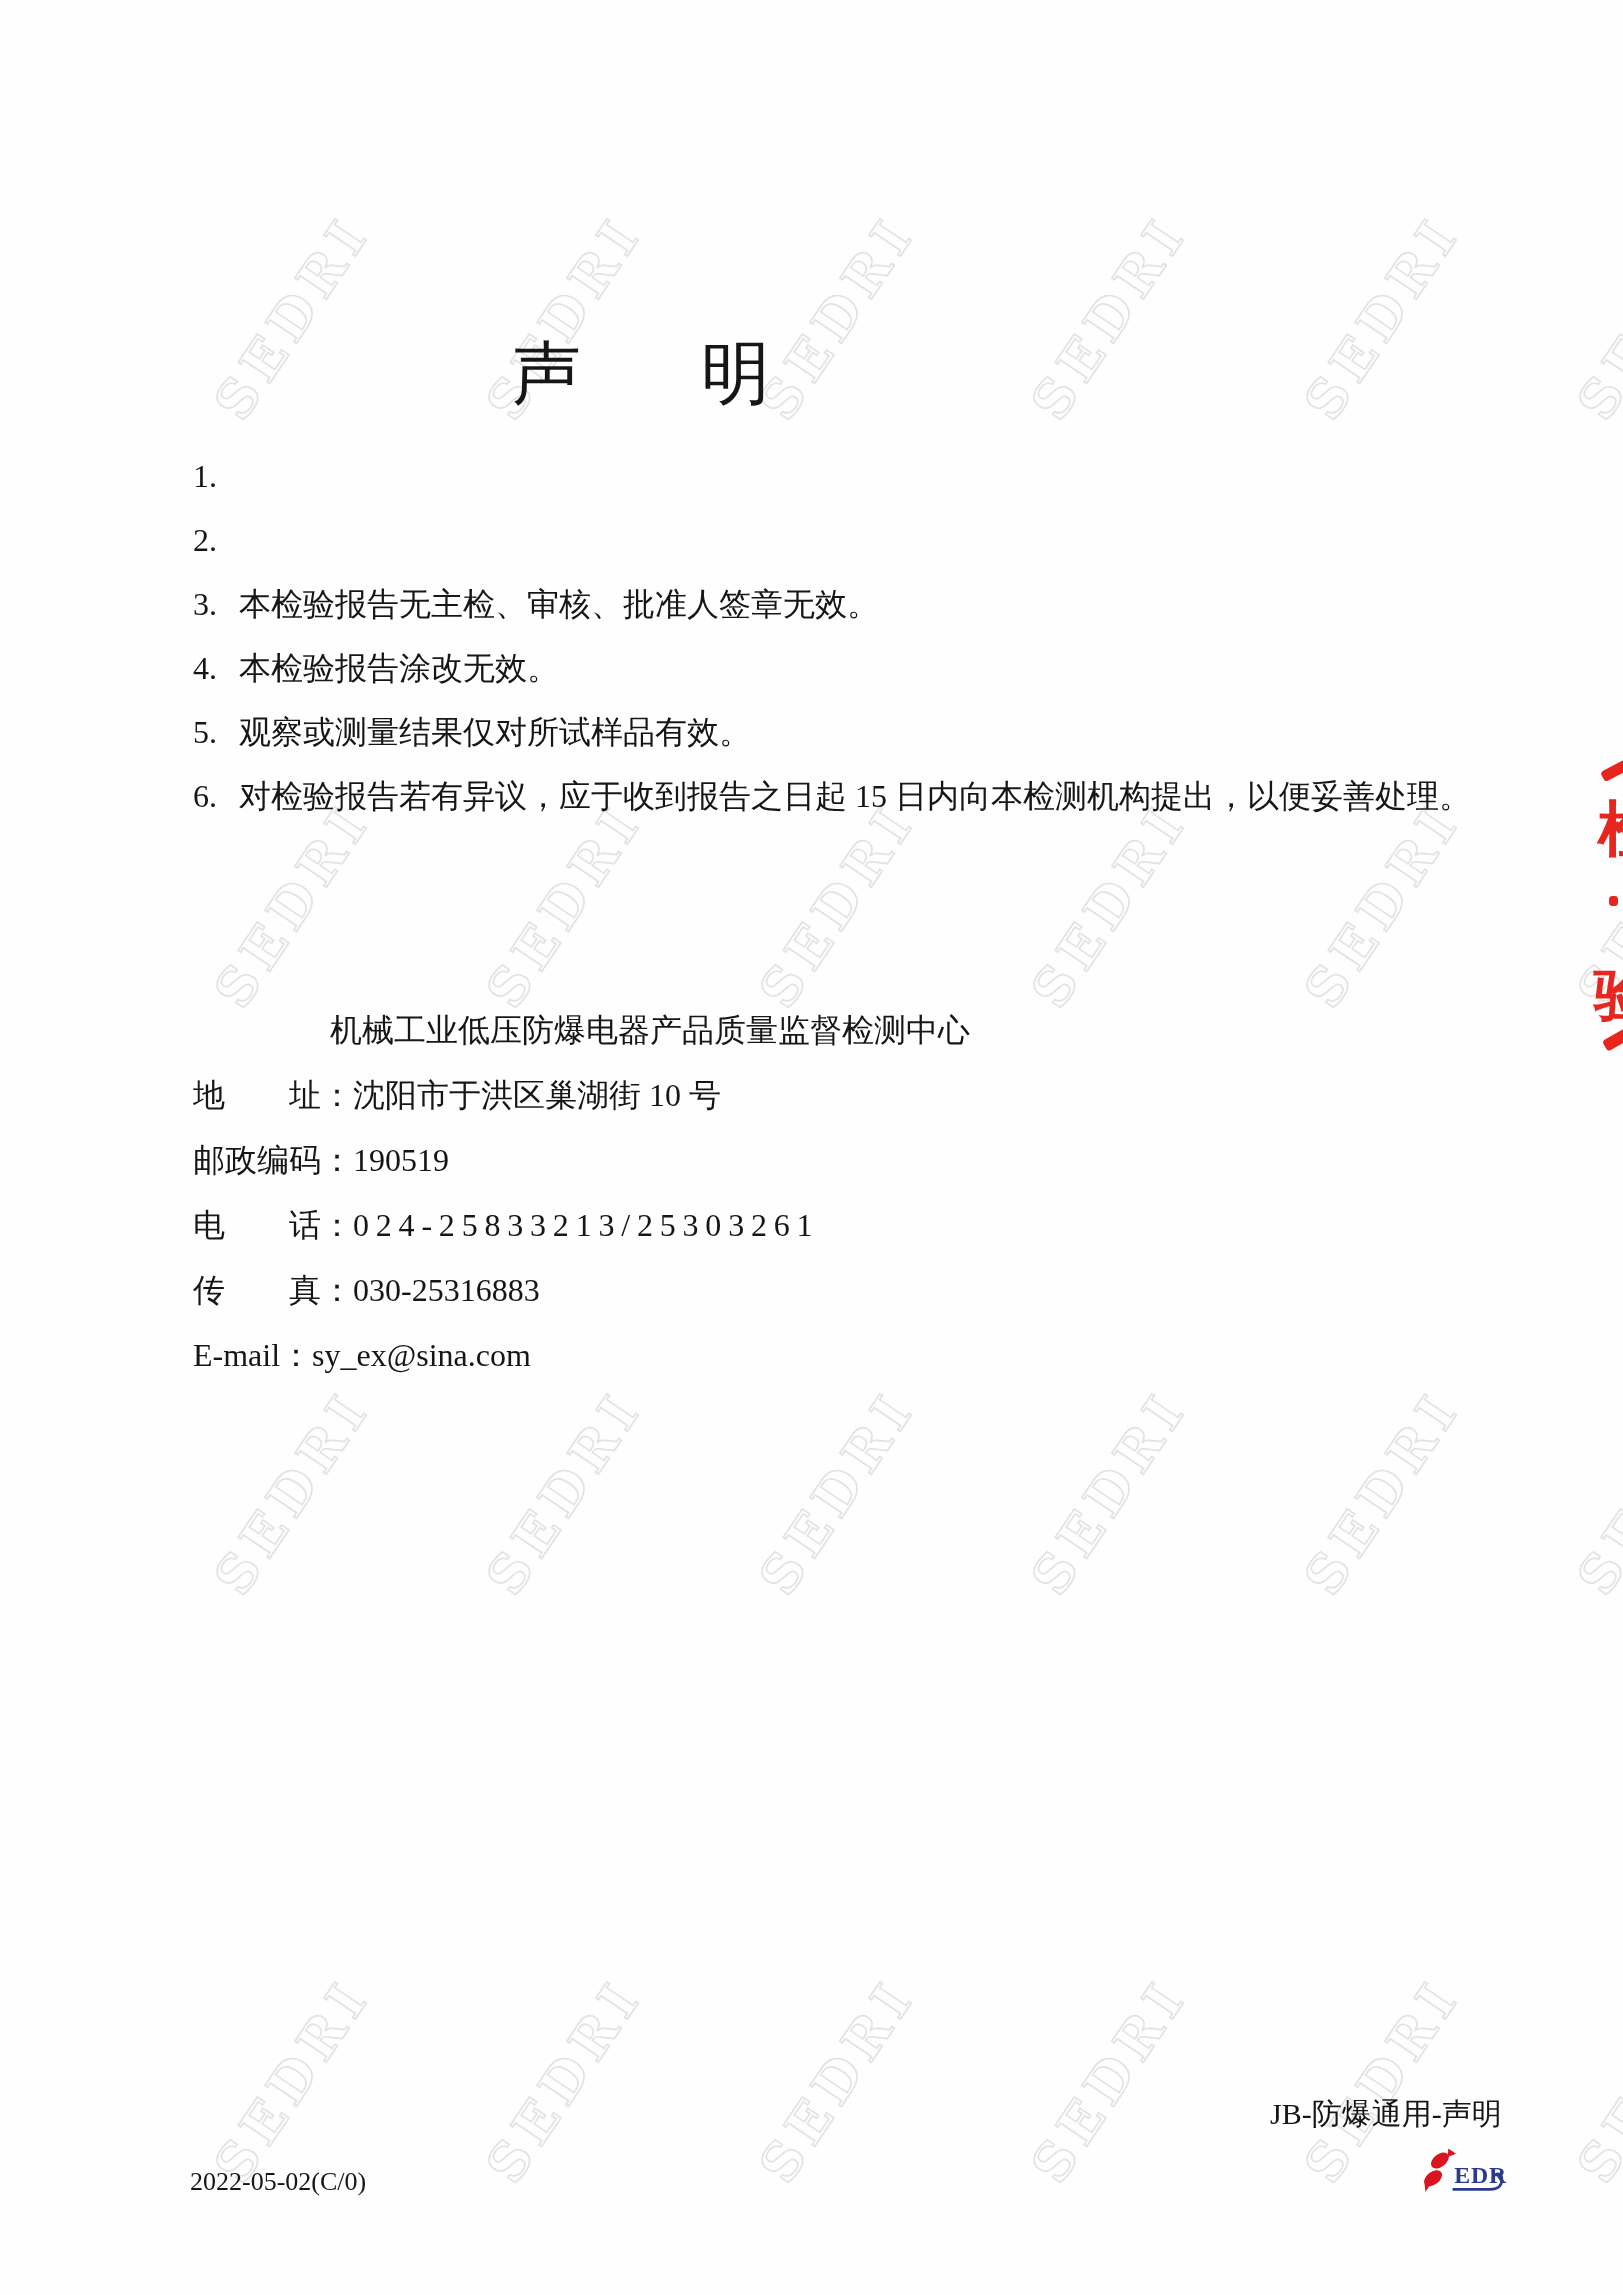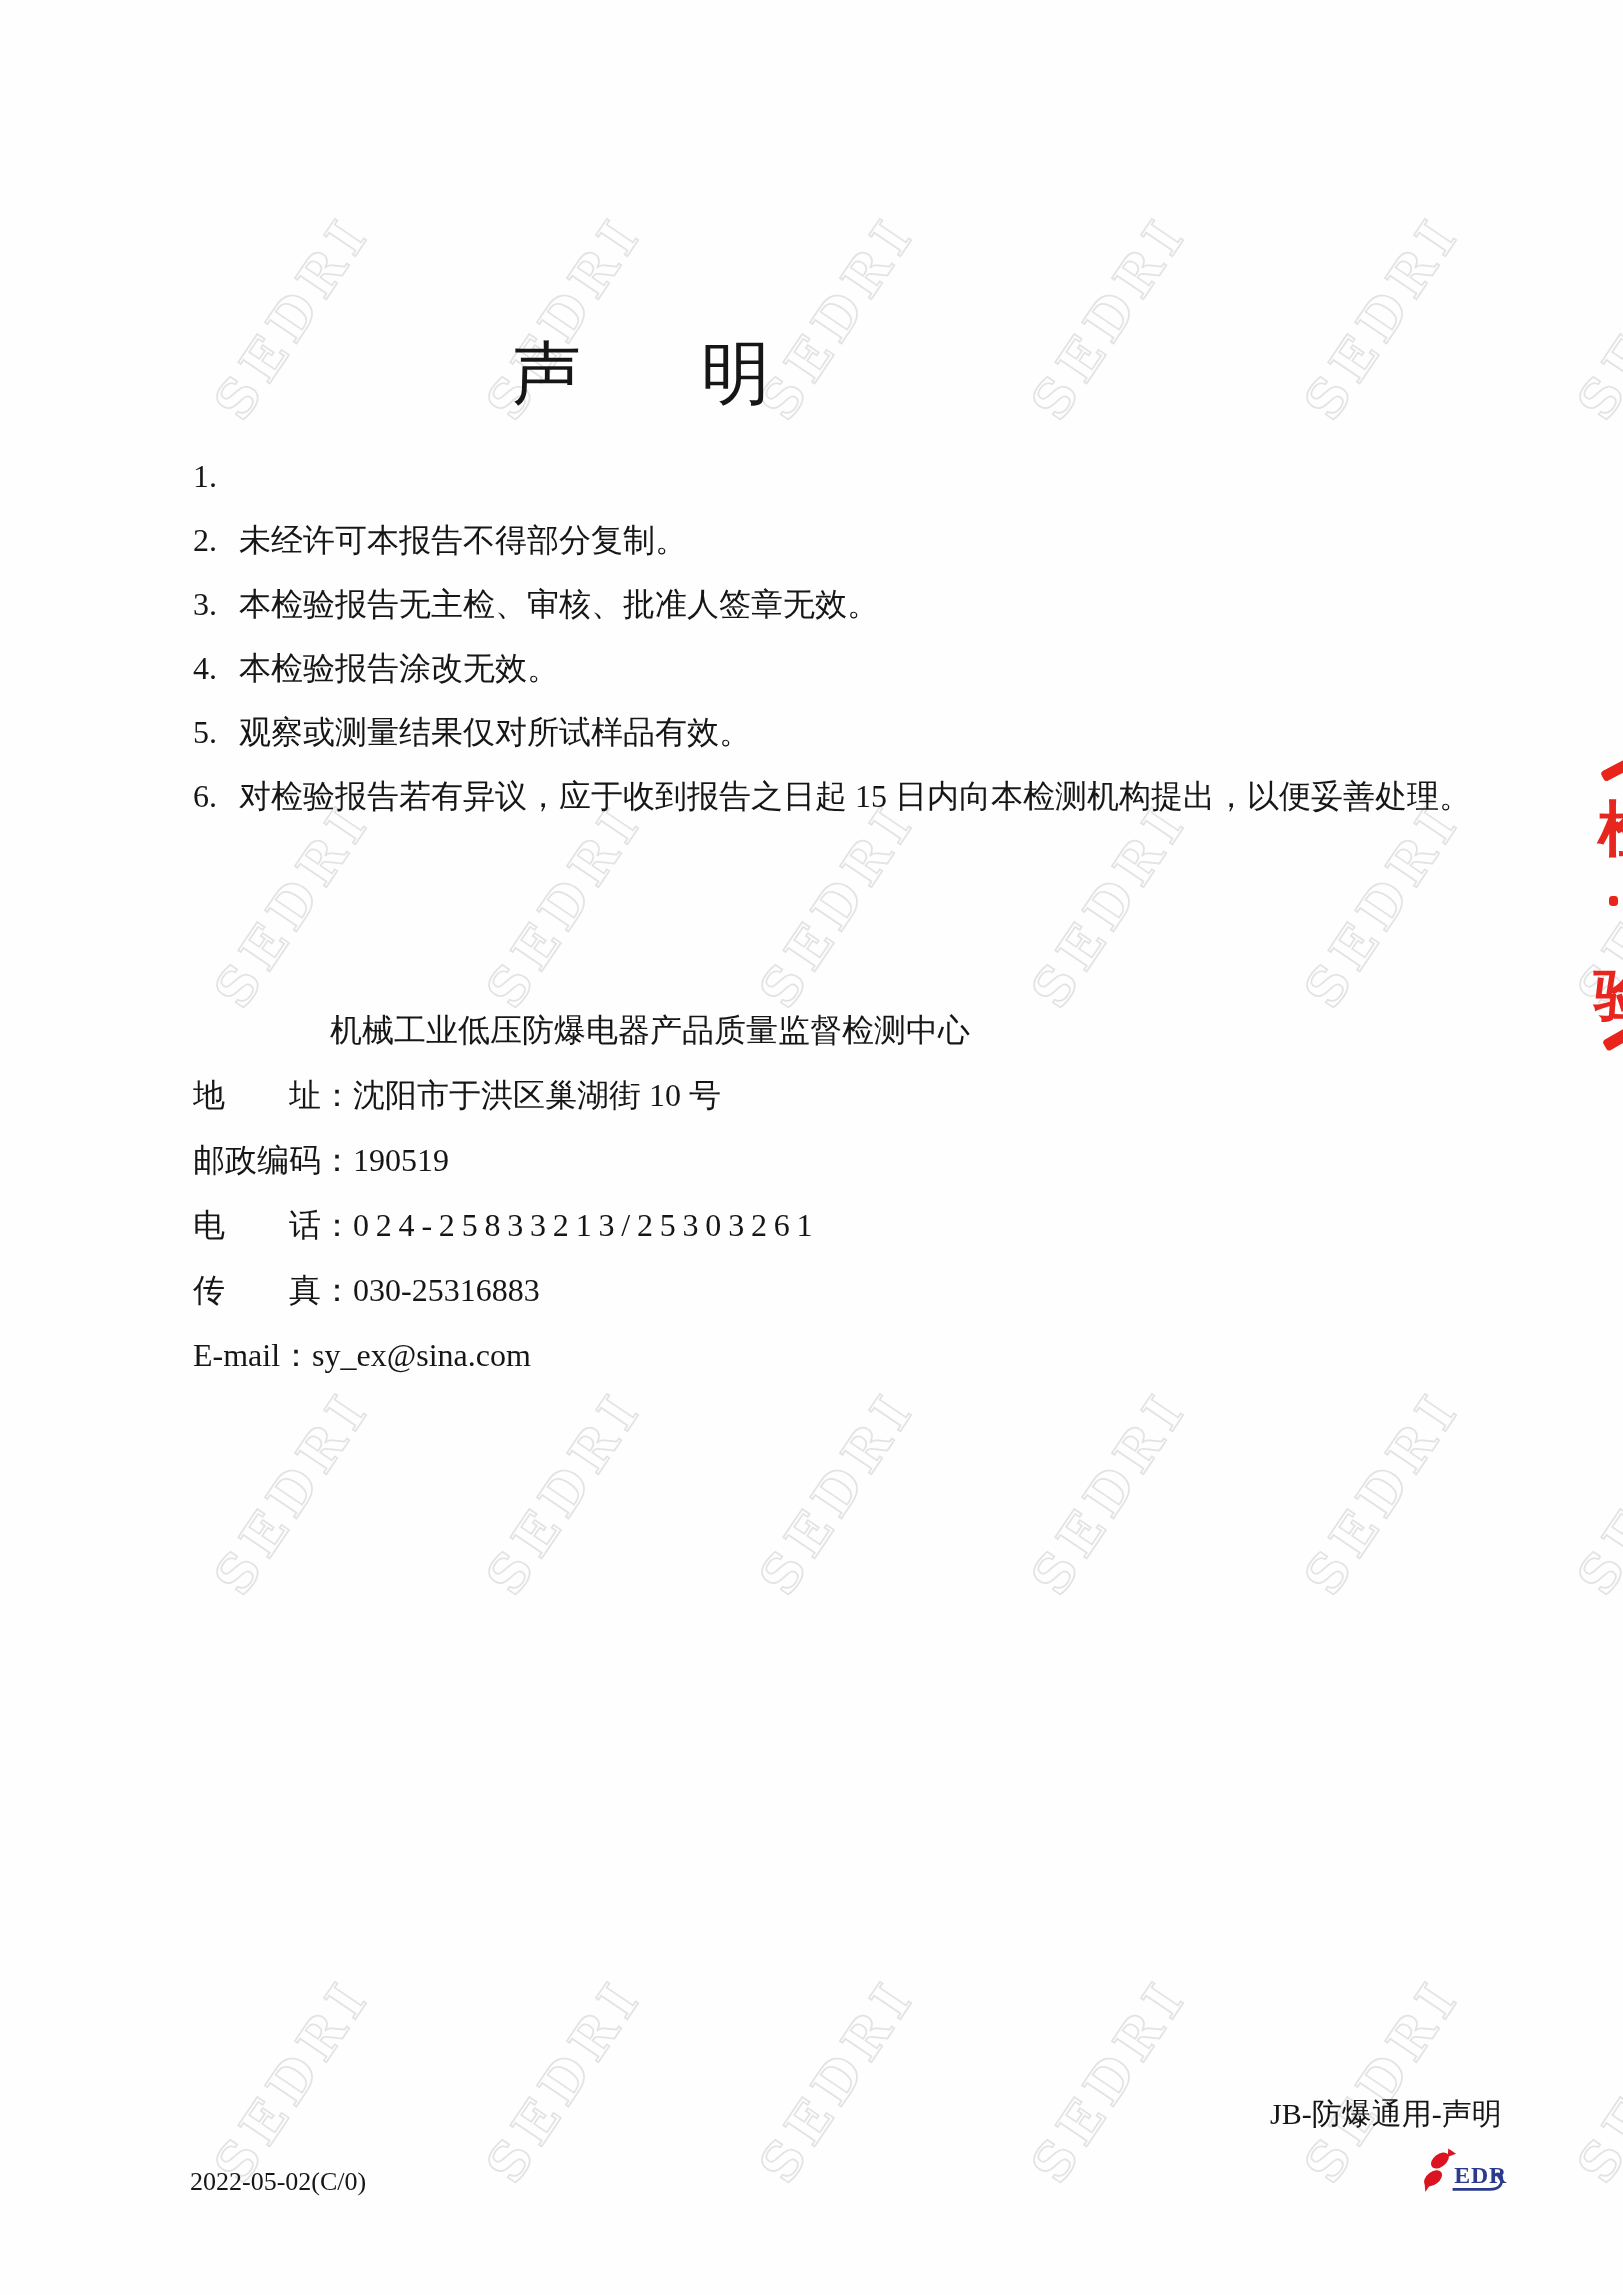--- a/index.html
+++ b/index.html
@@ -76,21 +76,20 @@
   </div>
 
   <h1 class="doc-title"><span class="t">声明</span></h1>
 
   <div class="stmts">
     <div class="stmt">
       <span class="n">1.</span>
     </div>
     <div class="stmt">
       <span class="n">2.</span>
-      <span>未经许可本报告不得部分复制。</span>
     </div>
     <div class="stmt">
       <span class="n">3.</span>
       <span>本检验报告无主检、审核、批准人签章无效。</span>
     </div>
     <div class="stmt">
       <span class="n">4.</span>
       <span>本检验报告涂改无效。</span>
     </div>
     <div class="stmt">

